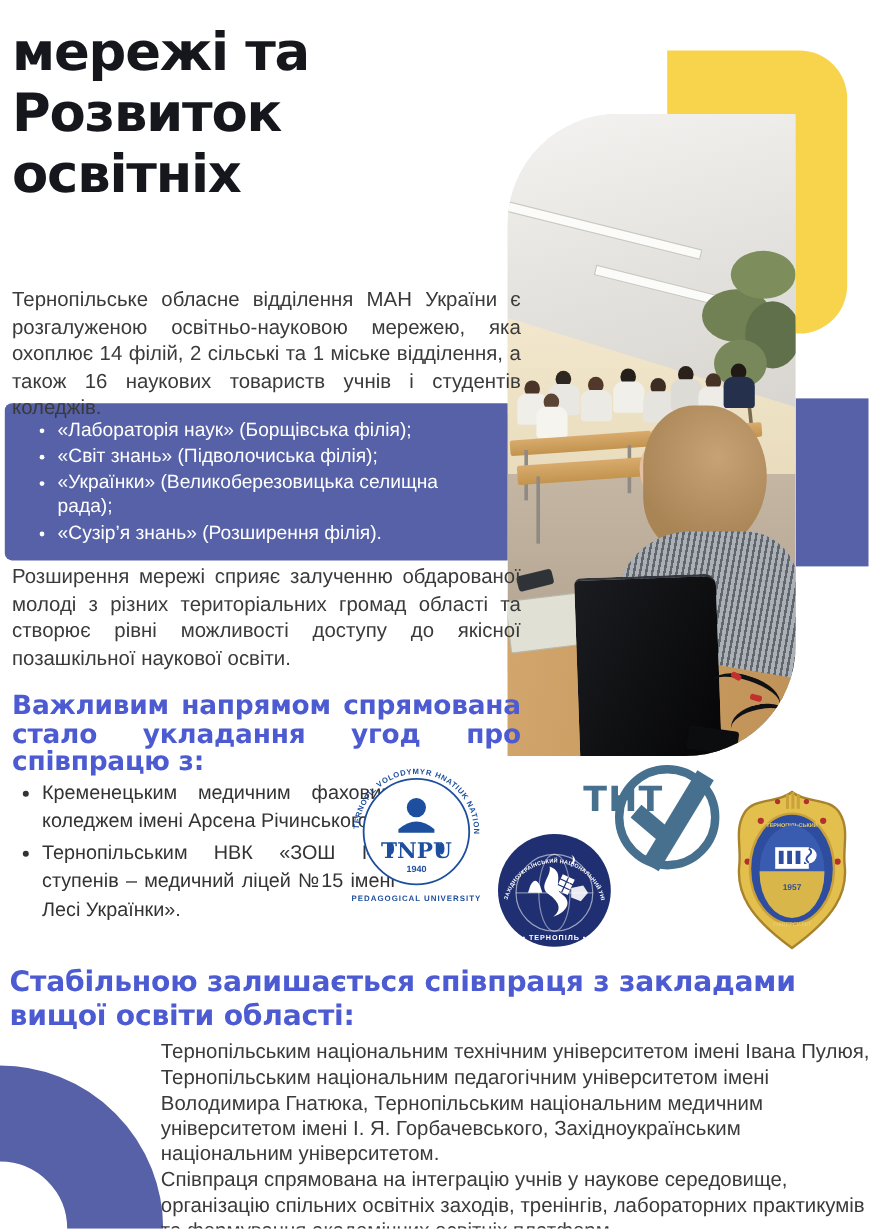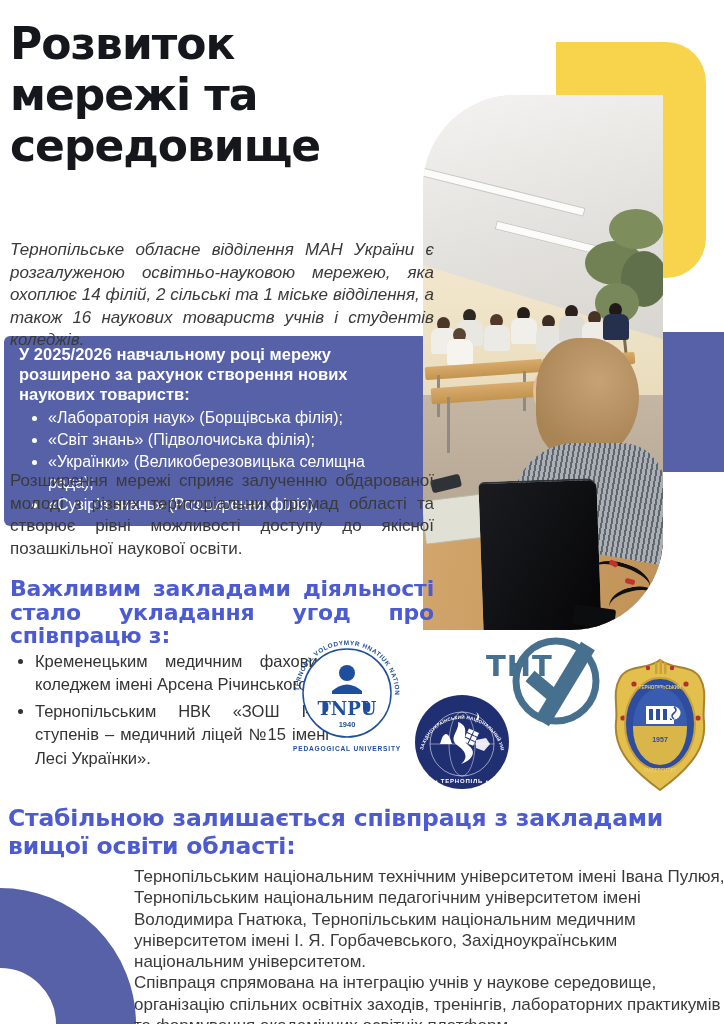--- a/index.html
+++ b/index.html
@@ -81,40 +81,39 @@
 </head>
 <body>
 
 <div class="page">
 
   <div class="ab yellow-shape"></div>
   <div class="ab side-rect"></div>
   <div class="ab corner-ring"></div>
 
   <h1 class="ab title" style="margin:0;">
+    <span>мережі та</span>
     <span>Розвиток</span>
-    <span>мережі та</span>
-    <span>середовище</span>
+    <span>освітніх</span>
   </h1>
 
-  <p class="ab body-text intro" style="margin:0;font-style:italic;">Тернопільське обласне відділення МАН України є розгалуженою освітньо-науковою мережею, яка охоплює 14 філій, 2 сільські та 1 міське відділення, а також 16 наукових товариств учнів і студентів коледжів.</p>
+  <p class="ab body-text intro" style="margin:0;">Тернопільське обласне відділення МАН України є розгалуженою освітньо-науковою мережею, яка охоплює 14 філій, 2 сільські та 1 міське відділення, а також 16 наукових товариств учнів і студентів коледжів.</p>
 
   <div class="ab highlight">
-    <div class="hl-heading">У 2025/2026 навчальному році мережу розширено за рахунок створення нових наукових товариств:</div>
     <ul class="hl-list">
       <li>«Лабораторія наук» (Борщівська філія);</li>
       <li>«Світ знань» (Підволочиська філія);</li>
       <li>«Українки» (Великоберезовицька селищна рада);</li>
       <li>«Сузір’я знань» (Розширення філія).</li>
     </ul>
   </div>
 
   <p class="ab body-text expansion" style="margin:0;">Розширення мережі сприяє залученню обдарованої молоді з різних територіальних громад області та створює рівні можливості доступу до якісної позашкільної наукової освіти.</p>
 
-  <h2 class="ab blue-heading agreements-heading" style="margin:0;">Важливим закладами діяльності стало укладання угод про співпрацю з:</h2>
+  <h2 class="ab blue-heading agreements-heading" style="margin:0;">Важливим напрямом спрямована стало укладання угод про співпрацю з:</h2>
   <ul class="ab partner-list">
     <li>Кременецьким медичним фаховим коледжем імені Арсена Річинського;</li>
     <li>Тернопільським НВК «ЗОШ І–ІІІ ступенів – медичний ліцей №15 імені Лесі Українки».</li>
   </ul>
 
   <div class="ab photo">
     <div class="ab ph-ceiling"></div>
     <div class="ab ph-light" style="left:-8px;top:92px;width:170px;"></div>
     <div class="ab ph-light" style="left:70px;top:148px;width:185px;"></div>
     <div class="ab ph-wall"></div>

